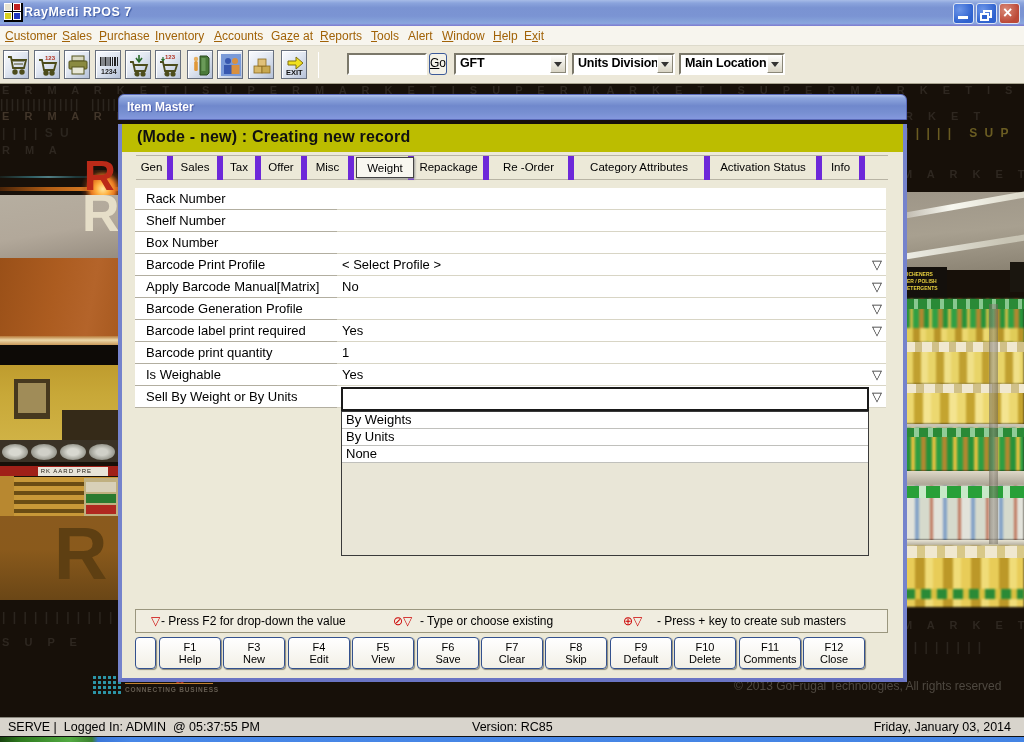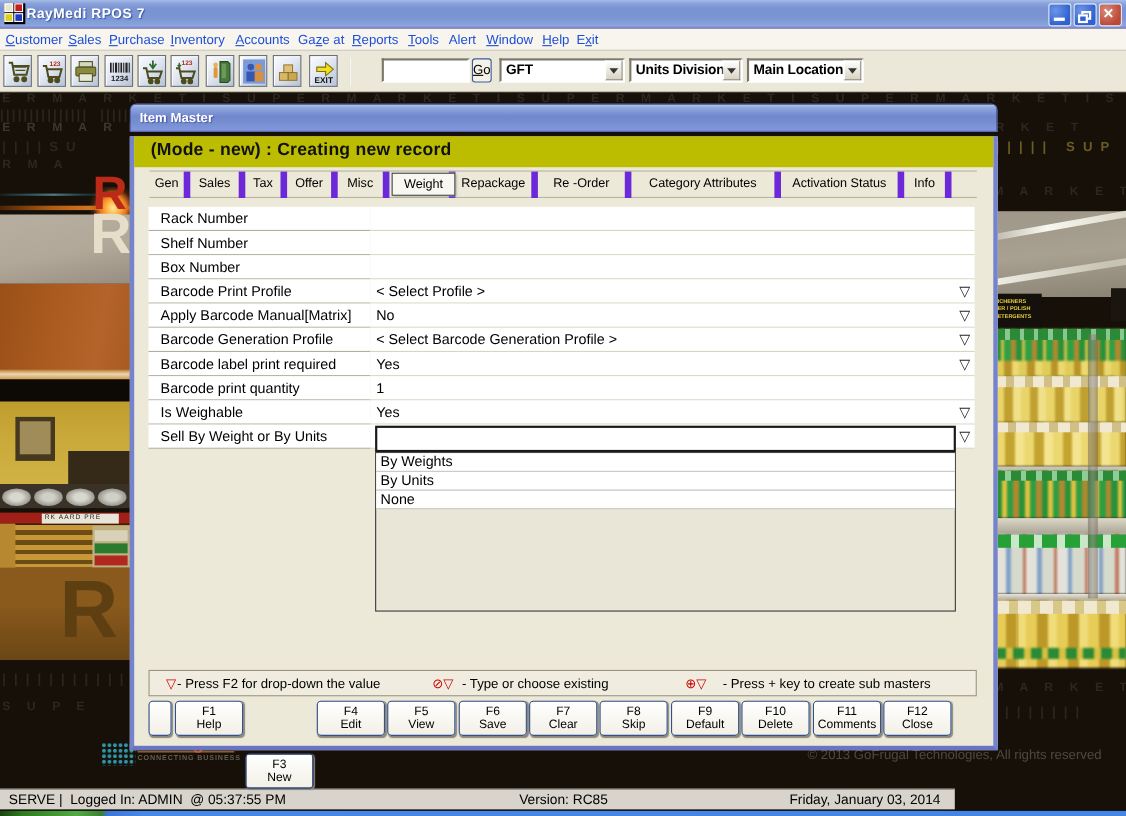--- a/index.html
+++ b/index.html
@@ -13,21 +13,21 @@
 #appicon{left:4px;top:3px;width:19px;height:19px;background:#000;}
 #appicon div{position:absolute;width:8px;height:8px;border:1px solid #fff;}
 #title-text{left:24px;top:5px;color:#fff;font-size:12.5px;font-weight:bold;letter-spacing:0.5px;text-shadow:1px 1px 1px #3a57a0;}
 .winbtn{top:3px;width:21px;height:21px;border-radius:3px;border:1px solid #dce4f4;}
 #btn-min{left:953px;background:radial-gradient(circle at 30% 30%,#6c95e8,#2f62cf 70%);}
 #btn-max{left:976px;background:radial-gradient(circle at 30% 30%,#6c95e8,#2f62cf 70%);}
 #btn-close{left:999px;background:radial-gradient(circle at 30% 30%,#d98a77,#bc4937 70%);}
 .winbtn span{position:absolute;color:#fff;}
 
 
-#menubar{left:0;top:26px;width:1024px;height:20px;background:#f7f5ee;border-bottom:1px solid #dddacb;font-size:12px;color:#1d4ed8;}
+#menubar{left:0;top:26px;width:1024px;height:20px;background:#f7f5ee;border-bottom:1px solid #dddacb;font-size:12px;color:#a16207;}
 #menubar span{position:absolute;top:3px;}
 u{text-decoration:underline;}
 
 
 #toolbar{left:0;top:46px;width:1024px;height:38px;background:#ece8d9;border-bottom:1px solid #a8a490;}
 .tbtn{position:absolute;top:50px;width:26px;height:29px;background:linear-gradient(135deg,#fafbfe 0%,#e2e8f2 45%,#b6c2d8 100%);border:1px solid #68707e;box-shadow:inset 1px 1px 0 #fff;}
 .tbtn svg{position:absolute;left:2px;top:2px;}
 #tb-input{left:347px;top:53px;width:80px;height:22px;background:#fff;border:2px solid;border-color:#7b786a #fff #fff #7b786a;}
 #tb-go{left:429px;top:53px;width:18px;height:22px;background:#f4f2e8;border:1px solid #3c5a99;border-radius:3px;font-size:12px;text-align:center;line-height:19px;}
 .combo{top:53px;height:22px;background:#fff;border:2px solid;border-color:#7b786a #fff #fff #7b786a;font-size:12.5px;font-weight:bold;letter-spacing:-0.2px;}
@@ -37,21 +37,21 @@
 #combo1{left:454px;width:114px;}
 #combo2{left:572px;width:103px;}
 #combo3{left:679px;width:106px;}
 
 
 #bg{left:0;top:84px;width:1024px;height:633px;background:#171009;overflow:hidden;}
 .fainttext{position:absolute;color:#2e2720;font-size:11px;font-weight:bold;letter-spacing:6px;white-space:nowrap;}
 .bars{position:absolute;color:#2b251e;font-size:12px;font-weight:bold;letter-spacing:2px;white-space:nowrap;}
 
 
-#statusbar{left:0;top:717px;width:868px;height:19px;background:#d8d4cc;border-top:1px solid #8a887e;font-size:12.5px;color:#000;}
+#statusbar{left:0;top:717px;width:1024px;height:19px;background:#d8d4cc;border-top:1px solid #8a887e;font-size:12.5px;color:#000;}
 #statusbar span{position:absolute;top:2px;}
 #taskstrip{left:0;top:736px;width:1024px;height:6px;background:linear-gradient(90deg,#18430f 0,#2e7a1e 20px,#52aa42 70px,#3b8030 92px,#3a76d8 98px,#4787e7 130px,#4484e4 100%);border-top:1px solid #111;}
 
 
 #dialog{left:118px;top:94px;width:789px;height:584px;z-index:10;}
 #dlg-title{position:absolute;left:0;top:0;width:789px;height:26px;border-radius:6px 6px 0 0;
  background:linear-gradient(180deg,#b5c6ec 0%,#8fa7de 12%,#7088cc 45%,#7890d2 75%,#8498de 100%);
  border:1px solid #5a6ab8;}
 #dlg-title span{position:absolute;left:8px;top:5px;color:#fff;font-weight:bold;font-size:12px;text-shadow:1px 1px 1px #4a5aa8;}
 #dlg-body{position:absolute;left:0;top:30px;width:789px;height:558px;background:#ece9d8;border-left:4px solid #7583cc;border-right:4px solid #7583cc;border-bottom:4px solid #6a74c4;}
@@ -371,21 +371,20 @@
           <span>Apply Barcode Manual[Matrix]</span>
         </div>
         <div class="fval" style="top:88px;">
           <span class="vt">No</span>
           <span class="tri">▽</span>
         </div>
         <div class="flabel" style="top:110px;">
           <span>Barcode Generation Profile</span>
         </div>
         <div class="fval" style="top:110px;">
-          <span class="vt">&lt; Select Barcode Generation Profile &gt;</span>
           <span class="tri">▽</span>
         </div>
         <div class="flabel" style="top:132px;">
           <span>Barcode label print required</span>
         </div>
         <div class="fval" style="top:132px;">
           <span class="vt">Yes</span>
           <span class="tri">▽</span>
         </div>
         <div class="flabel" style="top:154px;">
@@ -427,21 +426,21 @@
         <span style="left:284px;">- Type or choose existing</span>
       <span style="left:487px;" class="red">⊕▽</span>
         <span style="left:521px;">- Press + key to create sub masters</span>
     </div>
   <div class="fbtn" style="left:13px;width:21px;">
         <div><br></div>
       </div>
       <div class="fbtn" style="left:37px;width:62px;">
         <div>F1<br>Help</div>
       </div>
-      <div class="fbtn" style="left:101px;width:62px;margin-top:48px;">
+      <div class="fbtn" style="left:101px;width:62px;">
         <div>F3<br>New</div>
       </div>
       <div class="fbtn" style="left:166px;width:62px;">
         <div>F4<br>Edit</div>
       </div>
       <div class="fbtn" style="left:230px;width:62px;">
         <div>F5<br>View</div>
       </div>
       <div class="fbtn" style="left:295px;width:62px;">
         <div>F6<br>Save</div>

